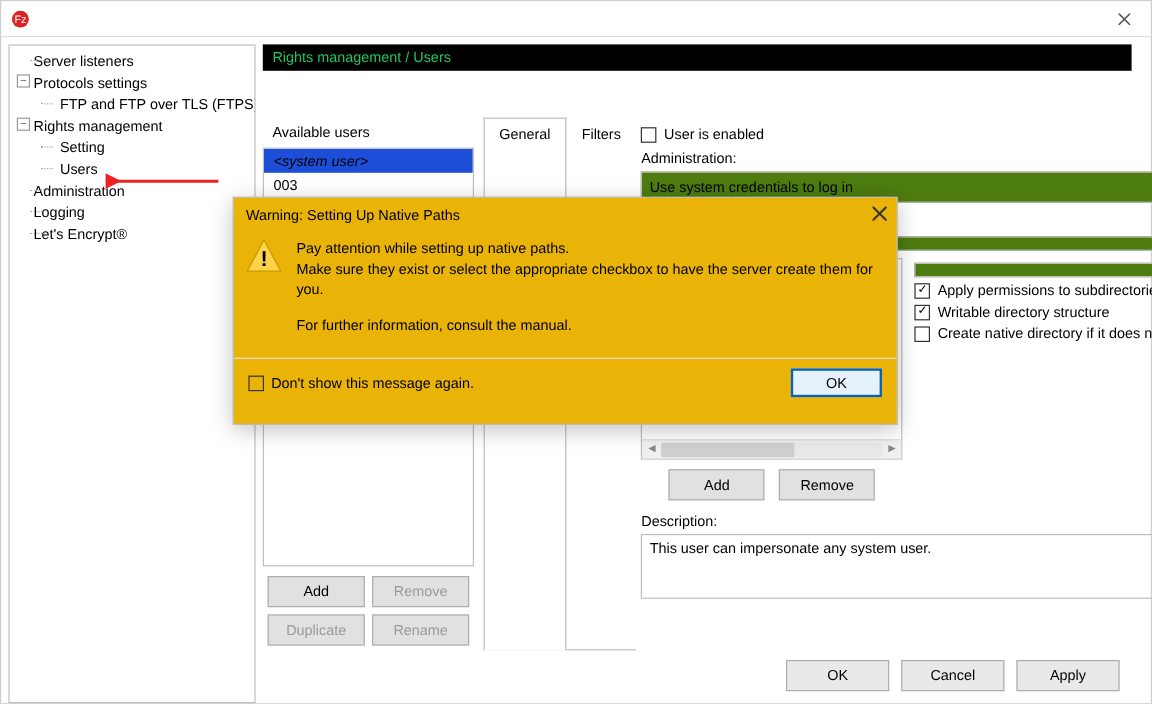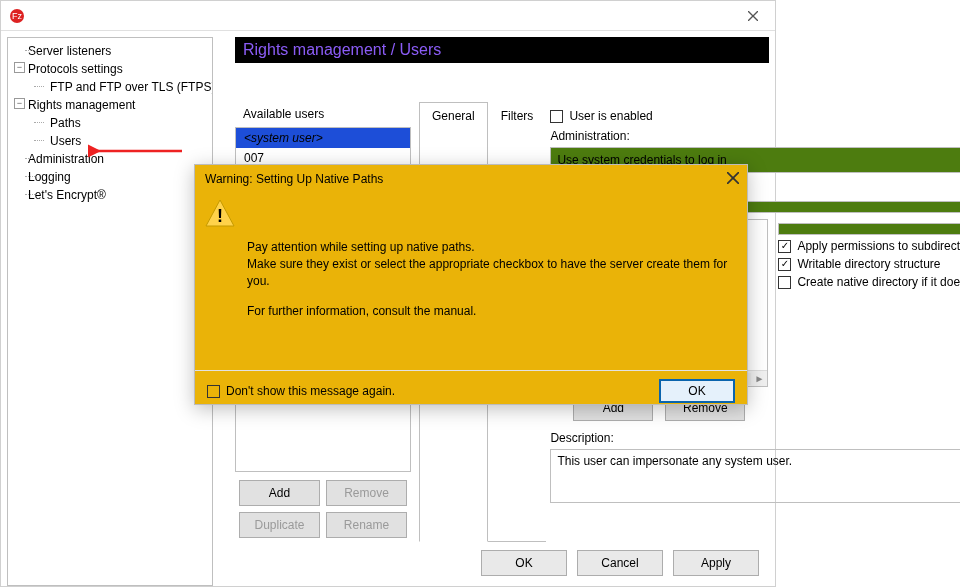--- a/index.html
+++ b/index.html
@@ -7,21 +7,21 @@
     margin: 0;
     font-family: "Segoe UI", Tahoma, sans-serif;
     font-size: 12px;
     background: #fff;
     width: 960px;
     height: 587px;
     overflow: hidden;
     position: relative;
   }
   .main-window {
-    width: 776px;
+    width: 960px;
     height: 587px;
     border: 1px solid #d0d0d0;
     background: #fff;
     display: flex;
     flex-direction: column;
   }
   .titlebar {
     height: 30px;
     display: flex;
     align-items: center;
@@ -41,22 +41,22 @@
   .titlebar .win-btn {
     width: 45px; height: 30px;
     display: inline-flex;
     align-items: center;
     justify-content: center;
     color: #555;
   }
   .content-area {
     flex: 1;
     display: flex;
-    padding: 6px 6px 0 6px;
-    gap: 22px;
+    padding: 6px 16px 0 6px;
+    gap: 6px;
     min-height: 0;
   }
   .tree-panel {
     width: 206px;
     border: 1px solid #bfbfbf;
     padding: 4px 2px;
     overflow: hidden;
   }
   .tree-item {
     padding: 2px 2px 2px 18px;
@@ -93,23 +93,23 @@
     border-top: 1px dotted #aaa;
   }
   .right-panel {
     flex: 1;
     display: flex;
     flex-direction: column;
     min-width: 0;
   }
   .section-header {
     background: #000;
-    color: #8b5cf6;
+    color: #22c55e;
     padding: 4px 8px;
-    font-size: 16px;
+    font-size: 12px;
   }
   .section-body {
     display: flex;
     gap: 4px;
     flex: 1;
     min-height: 0;
     padding-top: 4px;
     margin-top: 34px;
   }
   .users-col {
@@ -285,28 +285,27 @@
     padding: 6px 8px 6px 10px;
   }
   .modal .m-body {
     display: flex;
     padding: 6px 14px 18px 10px;
     gap: 12px;
   }
   .modal .warn-icon {
     width: 30px; height: 28px;
   }
-  .modal .m-text { line-height: 1.4; margin-top: 40px; }
+  .modal .m-text { line-height: 1.4; }
   .modal .m-foot {
     border-top: 1px solid #e2e2e2;
-    padding: 8px 12px 1px 12px;
+    padding: 8px 12px 22px 12px;
     display: flex;
     align-items: center;
     justify-content: space-between;
-    margin-top: 32px;
   }
   .modal .ok-btn {
     border: 2px solid #0a64ad;
     background: #e5f1fb;
     width: 76px;
     padding: 3px 0;
     text-align: center;
   }
   .close-x { font-size: 14px; color: #333; }
 </style>
@@ -329,36 +328,36 @@
         </svg>
     </span>
   </div>
 
   <div class="content-area">
     <div class="tree-panel">
       <div class="tree-item"><span class="dot"></span><span>Server listeners</span></div>
       <div class="tree-item"><span class="expander">−</span><span>Protocols settings</span></div>
       <div class="tree-item child"><span>FTP and FTP over TLS (FTPS)</span></div>
       <div class="tree-item"><span class="expander">−</span><span>Rights management</span></div>
-      <div class="tree-item child"><span>Paths</span></div>
+      <div class="tree-item child"><span>Setting</span></div>
       <div class="tree-item child"><span>Users</span></div>
       <div class="tree-item"><span class="dot"></span><span>Administration</span></div>
       <div class="tree-item"><span class="dot"></span><span>Logging</span></div>
       <div class="tree-item"><span class="dot"></span><span>Let's Encrypt®</span></div>
     </div>
 
     <div class="right-panel">
       <div class="section-header">Rights management / Users</div>
 
       <div class="section-body">
         <div class="users-col">
           <div class="users-label">Available users</div>
           <div class="users-list">
             <div class="urow sel">&lt;system user&gt;</div>
-            <div class="urow">007</div>
+            <div class="urow">003</div>
           </div>
           <div class="users-btns">
             <div class="btn">Add</div>
             <div class="btn disabled">Remove</div>
             <div class="btn disabled">Duplicate</div>
             <div class="btn disabled">Rename</div>
           </div>
         </div>
 
         <div class="details-col">

